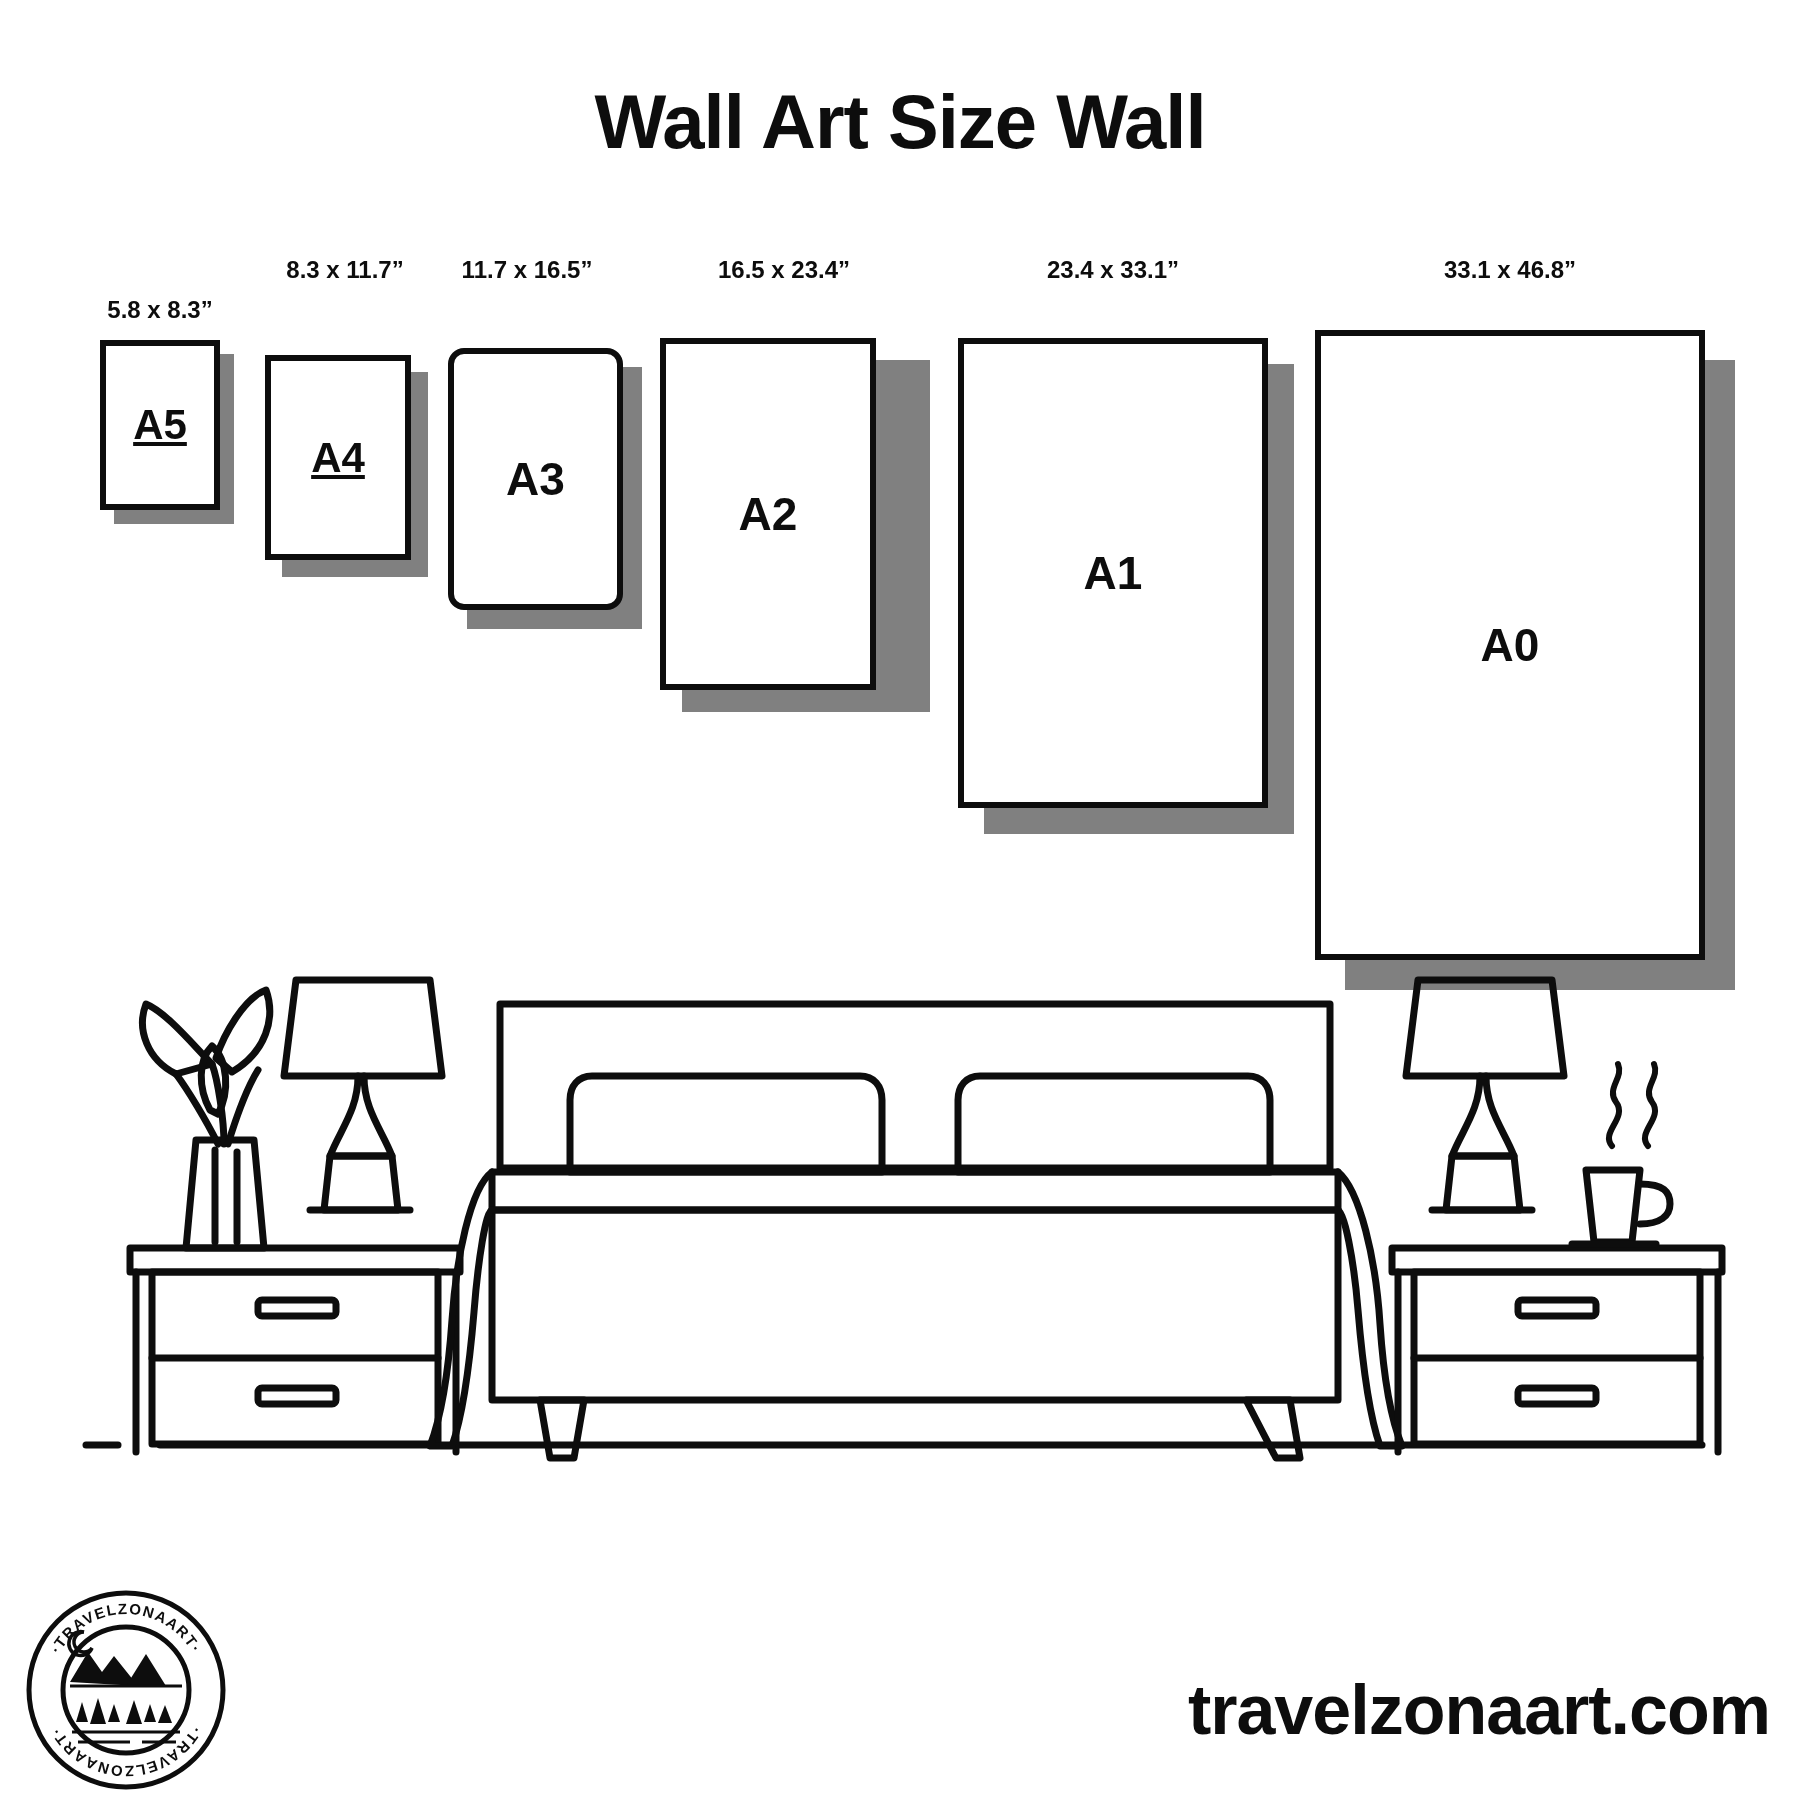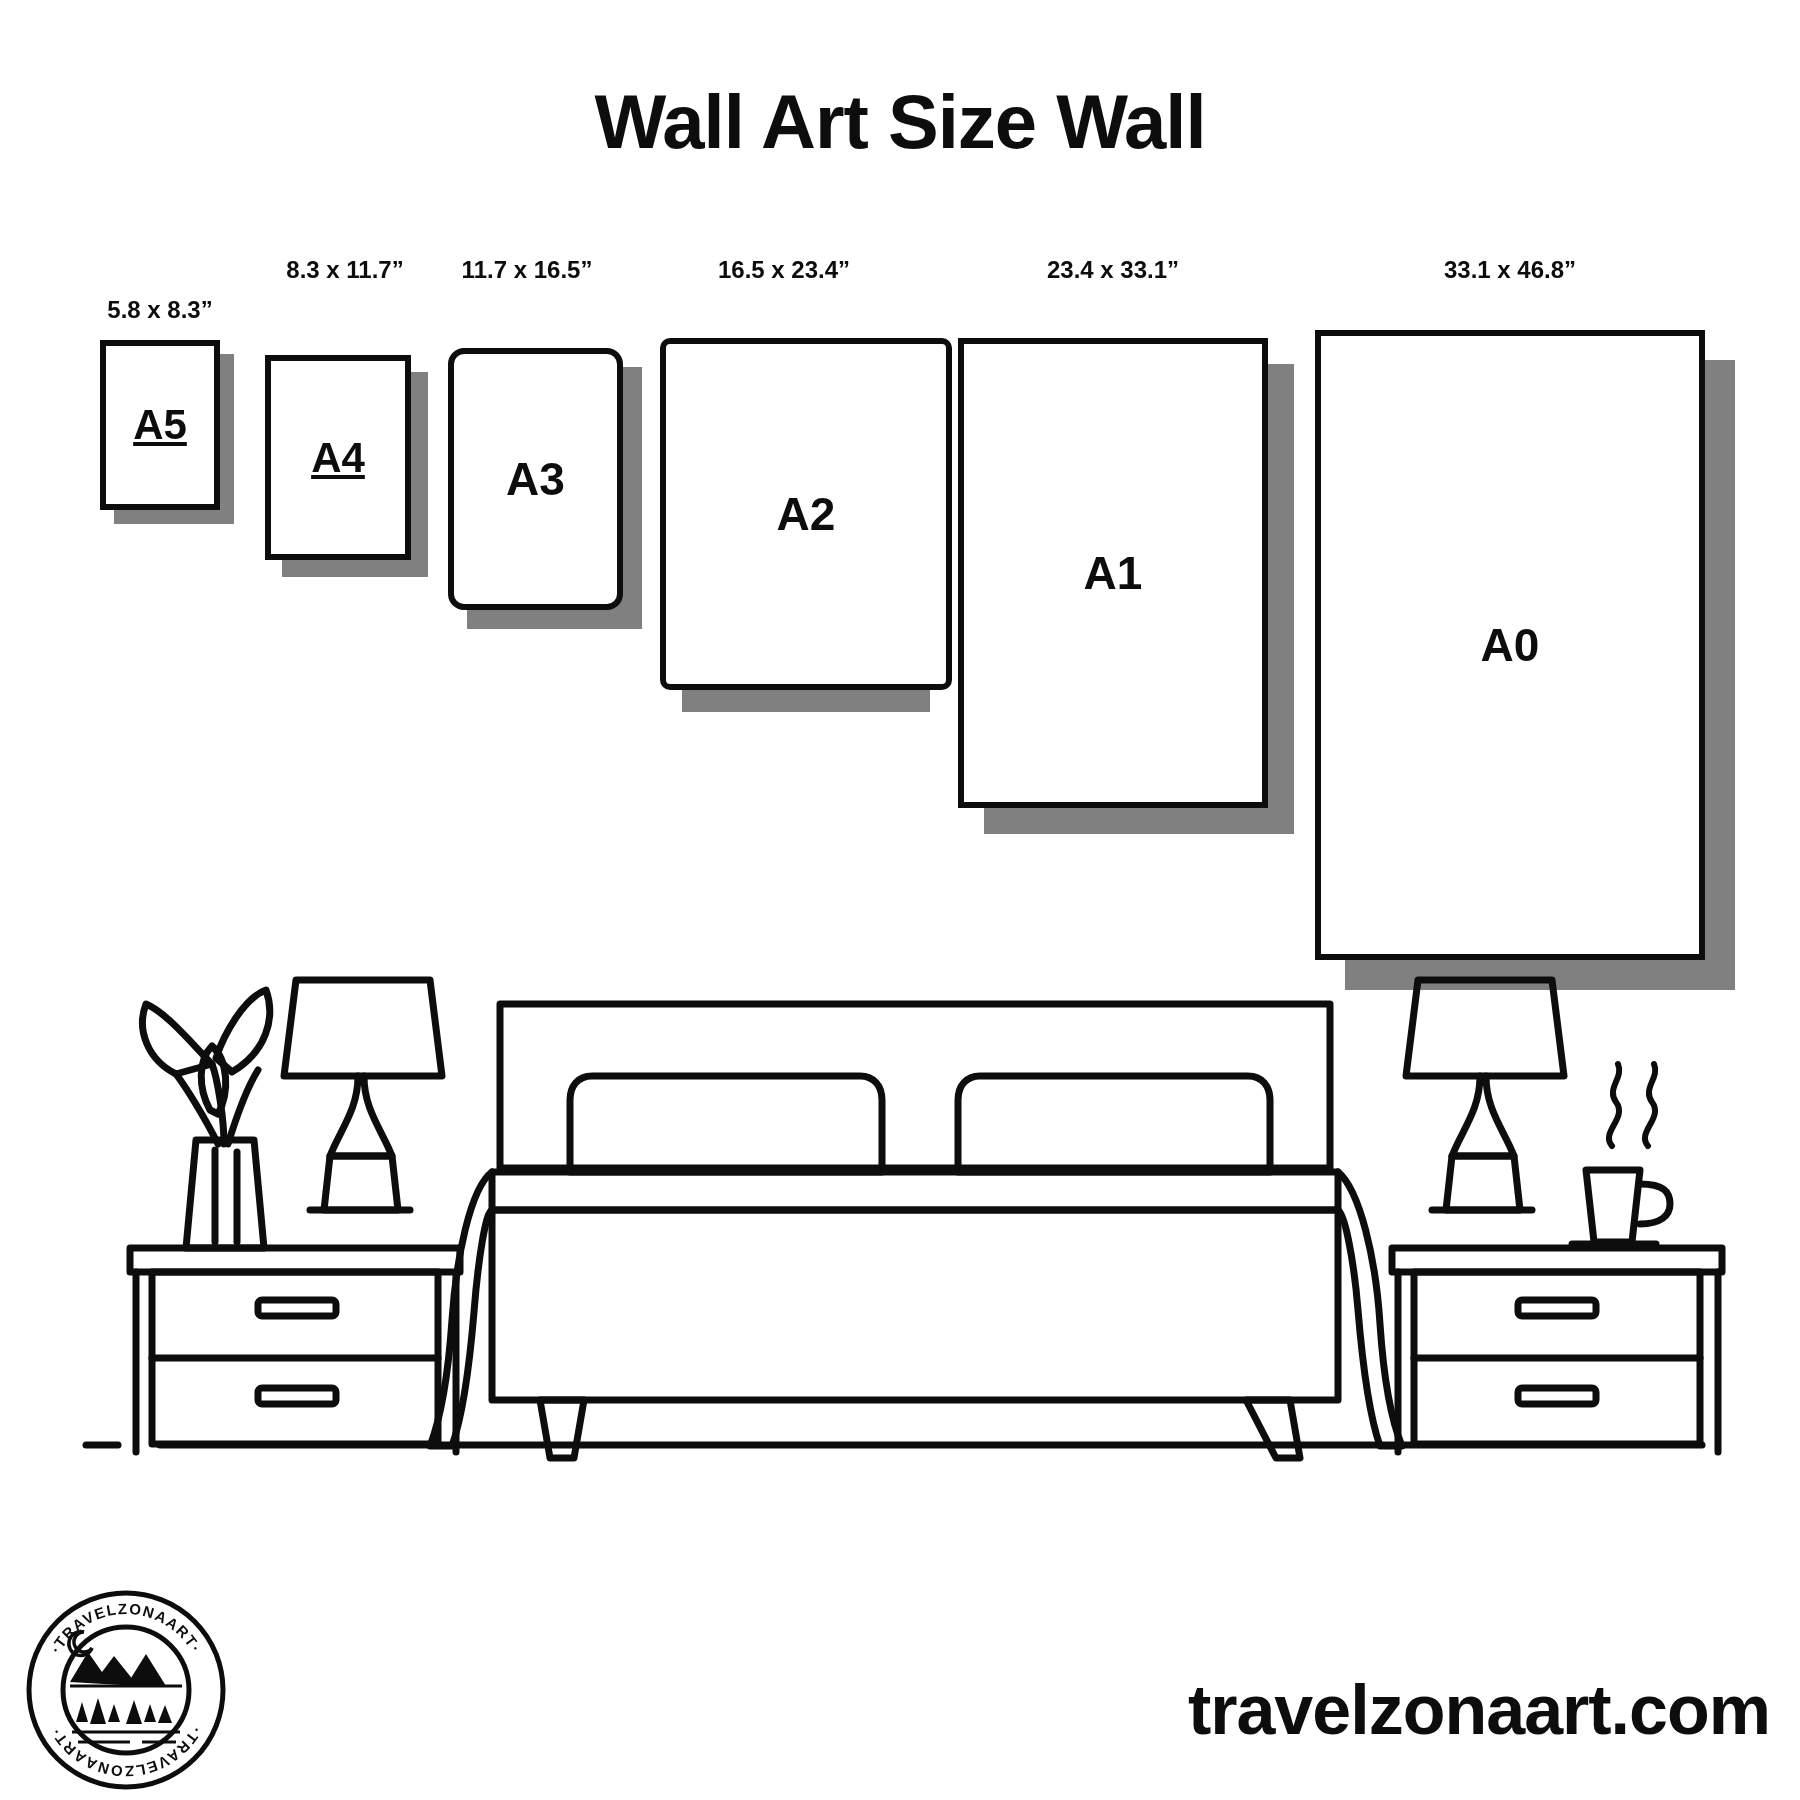--- a/index.html
+++ b/index.html
@@ -134,21 +134,21 @@
       <div class="frame-dim" style="top:-92px;">11.7 x 16.5”</div>
       <div class="frame-shadow" style="left:19px; top:19px; width:175px; height:262px;"></div>
       <div class="frame-box" style="left:0; top:0; width:175px; height:262px;border-radius:16px;">
         <span class="frame-label">A3</span>
       </div>
     </div>
 
     <div class="frame-group" style="left:660px; top:338px; width:248px; height:352px;">
       <div class="frame-dim" style="top:-82px;">16.5 x 23.4”</div>
       <div class="frame-shadow" style="left:22px; top:22px; width:248px; height:352px;"></div>
-      <div class="frame-box" style="left:0; top:0; width:292px; height:352px;border-radius:10px;">
+      <div class="frame-box" style="left:0; top:0; width:216px; height:352px;">
         <span class="frame-label">A2</span>
       </div>
     </div>
 
     <div class="frame-group" style="left:958px; top:338px; width:310px; height:470px;">
       <div class="frame-dim" style="top:-82px;">23.4 x 33.1”</div>
       <div class="frame-shadow" style="left:26px; top:26px; width:310px; height:470px;"></div>
       <div class="frame-box" style="left:0; top:0; width:310px; height:470px;">
         <span class="frame-label">A1</span>
       </div>

